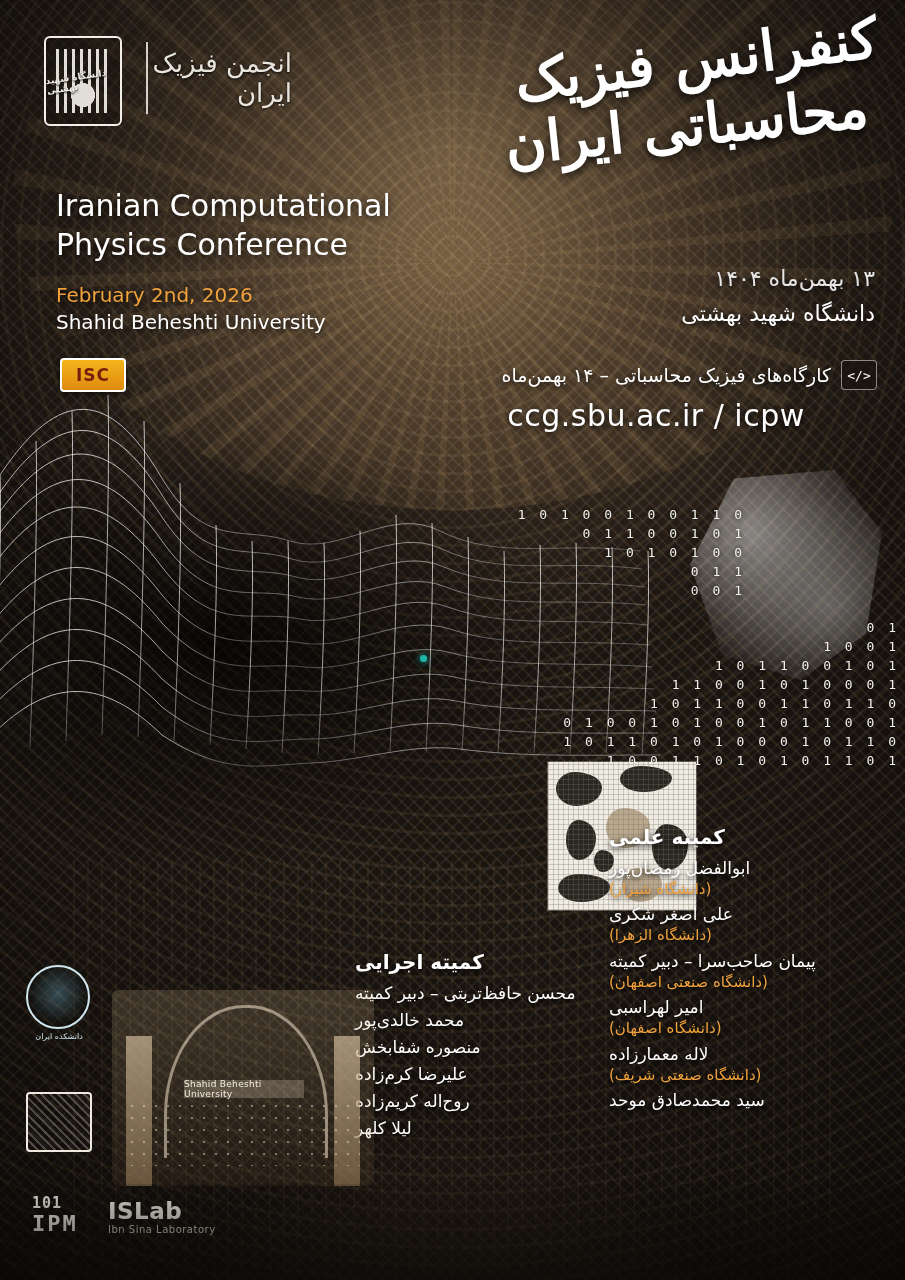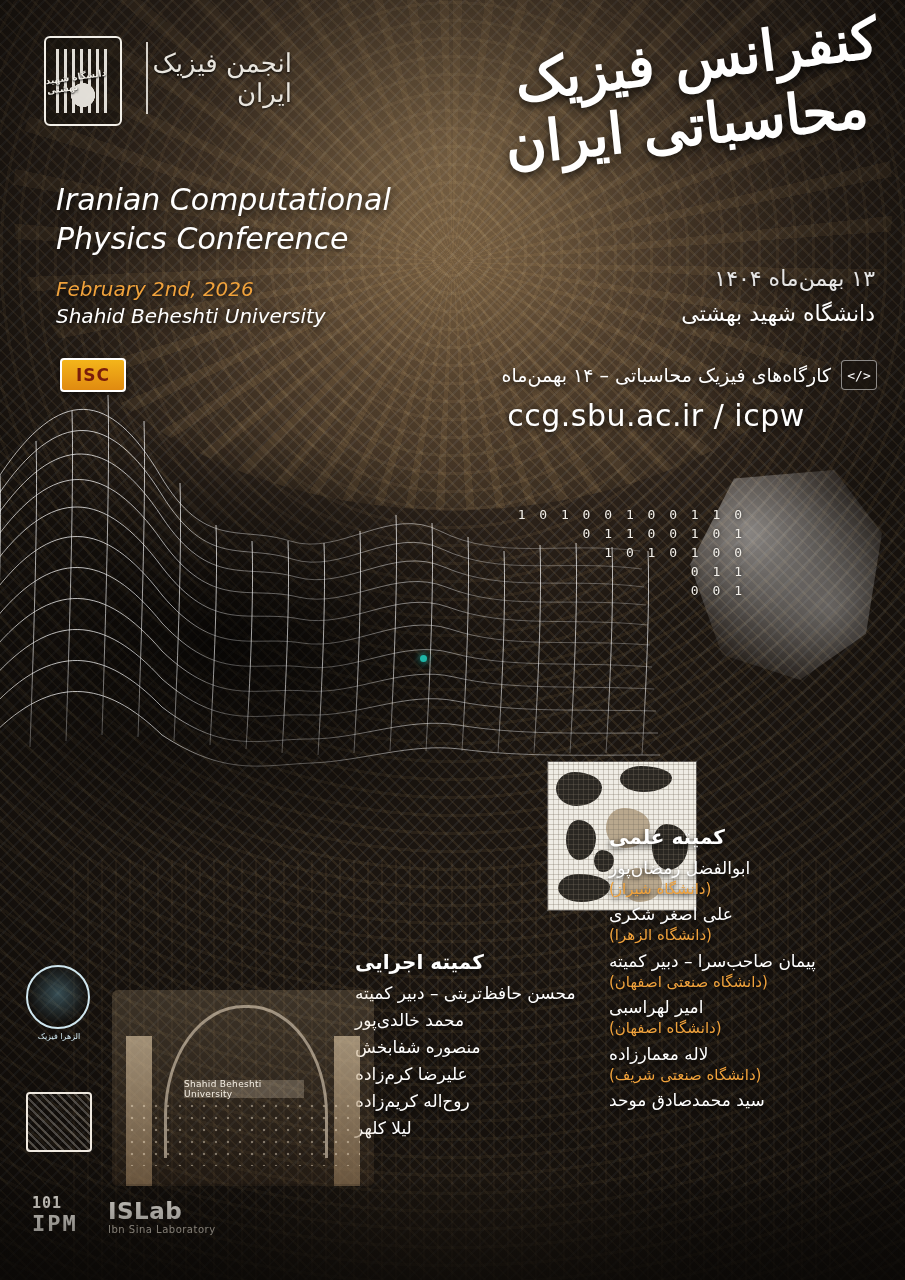--- a/index.html
+++ b/index.html
@@ -152,21 +152,21 @@
     transform:rotate(-7deg);
     display:block;
   }
   .fa-title .l2{
     font-size:56px;font-weight:bold;line-height:1.05;
     transform:rotate(-6deg) translateX(-10px);
     display:block;margin-top:6px;
   }
 
   
-  .en-block{position:absolute;left:56px;top:180px;width:400px;font-style:italic;}
+  .en-block{position:absolute;left:56px;top:186px;width:400px;}
   .en-title{
     color:#ffffff;font-size:30px;line-height:1.3;font-weight:400;
     text-shadow:0 2px 8px rgba(0,0,0,.85);
   }
   .en-date{
     margin-top:18px;color:#f0a23c;font-size:20px;line-height:1.35;
     text-shadow:0 2px 6px rgba(0,0,0,.85);
   }
   .en-place{color:#ffffff;font-size:20px;line-height:1.35;text-shadow:0 2px 6px rgba(0,0,0,.85);}
 
@@ -349,20 +349,28 @@
       </g>
     </svg>
   </div>
   <div class="teal-dot"></div>
 
   <div class="binary" id="binary-top">1 0 1 0 0 1 0 0 1 1 0
 0 1 1 0 0 1 0 1
 1 0 1 0 1 0 0
 0 1 1
 0 0 1</div>
+  <div class="binary" id="binary-bottom">0 1
+1 0 0 1
+1 0 1 1 0 0 1 0 1
+1 1 0 0 1 0 1 0 0 0 1
+1 0 1 1 0 0 1 1 0 1 1 0
+0 1 0 0 1 0 1 0 0 1 0 1 1 0 0 1
+1 0 1 1 0 1 0 1 0 0 0 1 0 1 1 0
+1 0 0 1 1 0 1 0 1 0 1 1 0 1</div>
 
   <div class="porous">
     <div class="blob" style="left:8px;top:10px;width:46px;height:34px;"></div>
     <div class="blob" style="left:72px;top:4px;width:52px;height:26px;"></div>
     <div class="blob" style="left:18px;top:58px;width:30px;height:40px;"></div>
     <div class="blob light" style="left:58px;top:46px;width:44px;height:40px;"></div>
     <div class="blob" style="left:104px;top:62px;width:36px;height:46px;"></div>
     <div class="blob" style="left:10px;top:112px;width:52px;height:28px;"></div>
     <div class="blob light" style="left:74px;top:106px;width:40px;height:34px;"></div>
     <div class="blob" style="left:46px;top:88px;width:20px;height:22px;"></div>
@@ -457,21 +465,21 @@
   <div class="arch-illu">
     <div class="pillar" style="left:14px;"></div>
     <div class="pillar" style="right:14px;"></div>
     <div class="vault"></div>
     <div class="plaque">Shahid Beheshti University</div>
     <div class="dots"></div>
   </div>
 
   <div class="blogo" id="logo-tehran">
     <div class="circ"></div>
-    <div class="cap">الزهرا فیزیک</div>
+    <div class="cap">دانشکده ایران</div>
   </div>
   <div class="blogo" id="logo-sharif">
     <div class="frame"></div>
   </div>
   <div class="blogo" id="logo-ipm">
     <div class="mark">
       <div>101</div>
       <div class="big">IPM</div>
     </div>
   </div>

